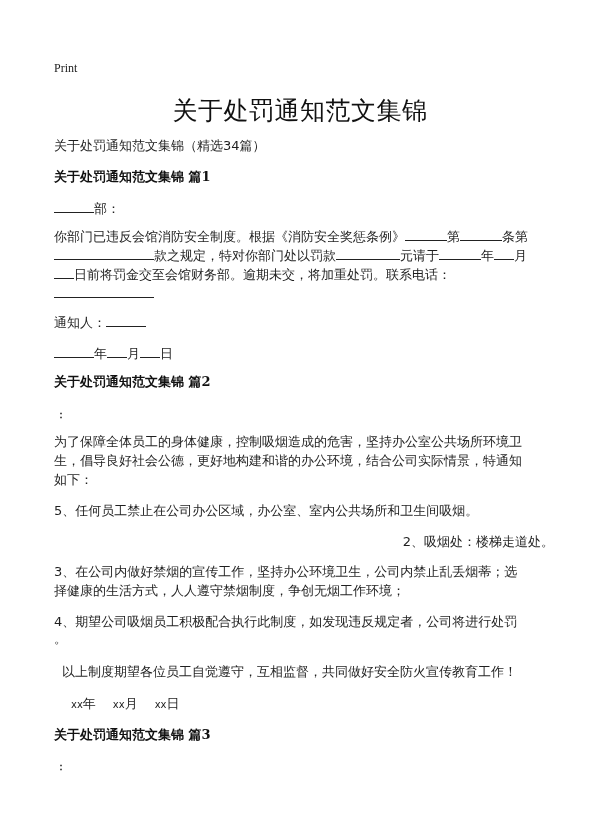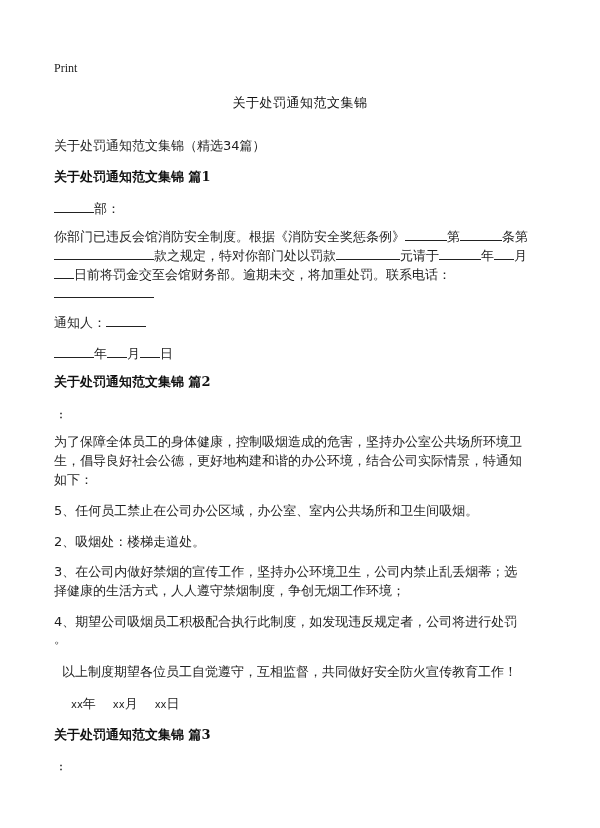--- a/index.html
+++ b/index.html
@@ -9,21 +9,21 @@
     font-family: "DejaVu Sans", "Liberation Sans", sans-serif;
   }
   .page { position: absolute; left: 0; top: 16px; width: 600px; height: 648px; padding-left: 40px; }
   .print-label {
     position: absolute; left: 54px; top: 45px;
     font-family: "Liberation Serif", "DejaVu Serif", serif;
     font-size: 12px; color: #222;
   }
   .doc-title {
     position: absolute; left: 0; width: 600px; top: 78px;
-    text-align: center; font-size: 13px; font-weight: normal; color: #111;
+    text-align: center; font-size: 25px; font-weight: normal; color: #111;
     letter-spacing: 0.5px;
   }
   .line {
     position: absolute; left: 54px; width: 500px;
     font-size: 13px; line-height: 19px; color: #1f1f1f; white-space: nowrap;
   }
   .heading {
     position: absolute; left: 54px;
     font-family: "DejaVu Serif", "Liberation Serif", serif;
     font-size: 13px; font-weight: bold; color: #111; white-space: nowrap;
@@ -80,21 +80,21 @@
   <div class="heading" style="top:357px;">关于处罚通知范文集锦 篇2</div>
 
   <div class="colon-dot" style="top:392px;">：</div>
 
   <div class="line" style="top:416px;">为了保障全体员工的身体健康，控制吸烟造成的危害，坚持办公室公共场所环境卫</div>
   <div class="line" style="top:435px;">生，倡导良好社会公德，更好地构建和谐的办公环境，结合公司实际情景，特通知</div>
   <div class="line" style="top:454px;">如下：</div>
 
   <div class="line" style="top:485px;">5、任何员工禁止在公司办公区域，办公室、室内公共场所和卫生间吸烟。</div>
 
-  <div class="line" style="top:516px;">2、吸烟处：楼梯走道处。</div>
+  <div class="line" style="top:516px;text-align:right;">2、吸烟处：楼梯走道处。</div>
 
   <div class="line" style="top:546px;">3、在公司内做好禁烟的宣传工作，坚持办公环境卫生，公司内禁止乱丢烟蒂；选</div>
   <div class="line" style="top:565px;">择健康的生活方式，人人遵守禁烟制度，争创无烟工作环境；</div>
 
   <div class="line" style="top:596px;">4、期望公司吸烟员工积极配合执行此制度，如发现违反规定者，公司将进行处罚</div>
   <div class="line" style="top:613px;">。</div>
 
   <div class="line" style="top:646px;margin-left:8px;">以上制度期望各位员工自觉遵守，互相监督，共同做好安全防火宣传教育工作！</div>
 
   <div class="line" style="top:678px;">

